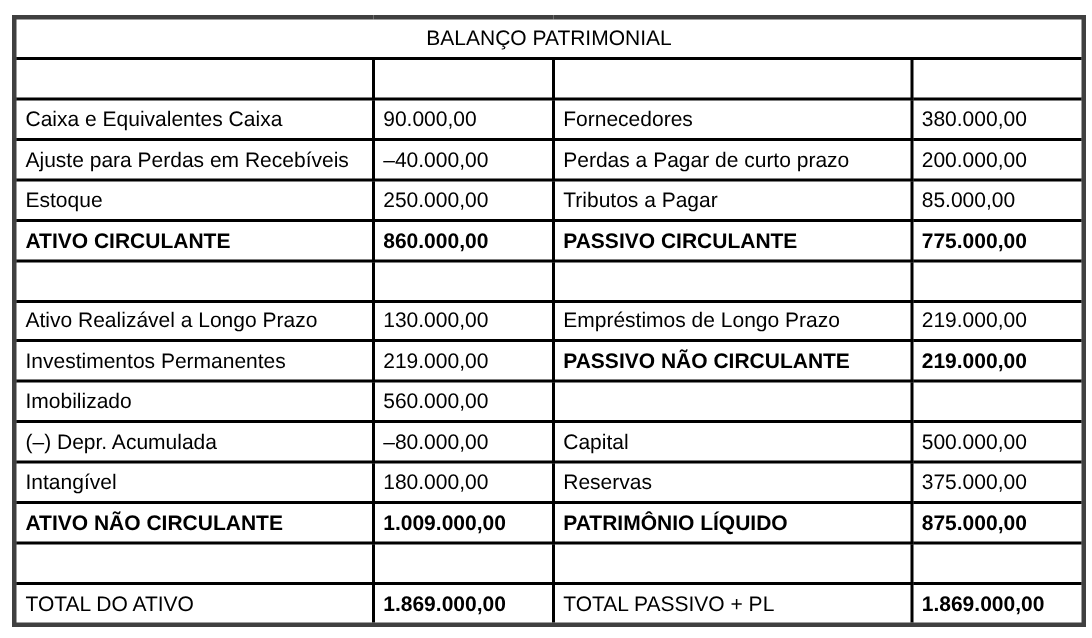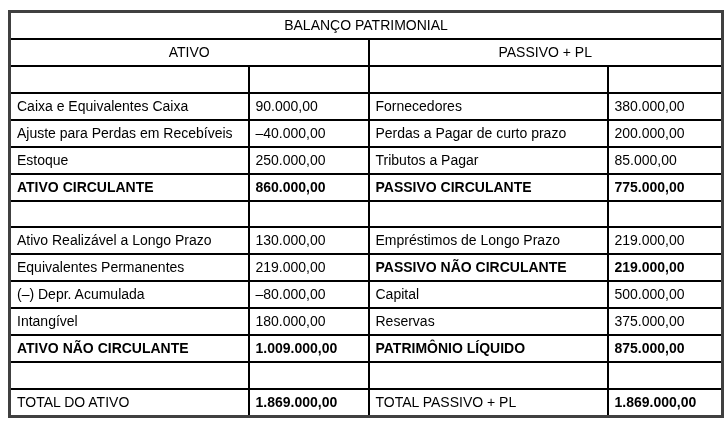--- a/index.html
+++ b/index.html
@@ -50,24 +50,20 @@
     <colgroup>
       <col style="width:239px">
       <col style="width:120px">
       <col style="width:239px">
       <col style="width:115px">
     </colgroup>
     <tbody>
       <tr>
         <td colspan="4" class="center">BALANÇO PATRIMONIAL</td>
       </tr>
-      <tr>
-        <td colspan="2" class="center">ATIVO</td>
-        <td colspan="2" class="center">PASSIVO + PL</td>
-      </tr>
 
       <tr>
         <td class="lbl"></td>
         <td class="val"></td>
         <td class="lbl"></td>
         <td class="val"></td>
       </tr>
 
       <tr>
         <td class="lbl">Caixa e Equivalentes Caixa</td>
@@ -106,26 +102,32 @@
       </tr>
 
       <tr>
         <td class="lbl">Ativo Realizável a Longo Prazo</td>
         <td class="val">130.000,00</td>
         <td class="lbl">Empréstimos de Longo Prazo</td>
         <td class="val">219.000,00</td>
       </tr>
 
       <tr>
-        <td class="lbl">Equivalentes Permanentes</td>
+        <td class="lbl">Investimentos Permanentes</td>
         <td class="val">219.000,00</td>
         <td class="lbl bold">PASSIVO NÃO CIRCULANTE</td>
         <td class="val bold">219.000,00</td>
       </tr>
 
+      <tr>
+        <td class="lbl">Imobilizado</td>
+        <td class="val">560.000,00</td>
+        <td class="lbl"></td>
+        <td class="val"></td>
+      </tr>
 
       <tr>
         <td class="lbl">(–) Depr. Acumulada</td>
         <td class="val">–80.000,00</td>
         <td class="lbl">Capital</td>
         <td class="val">500.000,00</td>
       </tr>
 
       <tr>
         <td class="lbl">Intangível</td>

